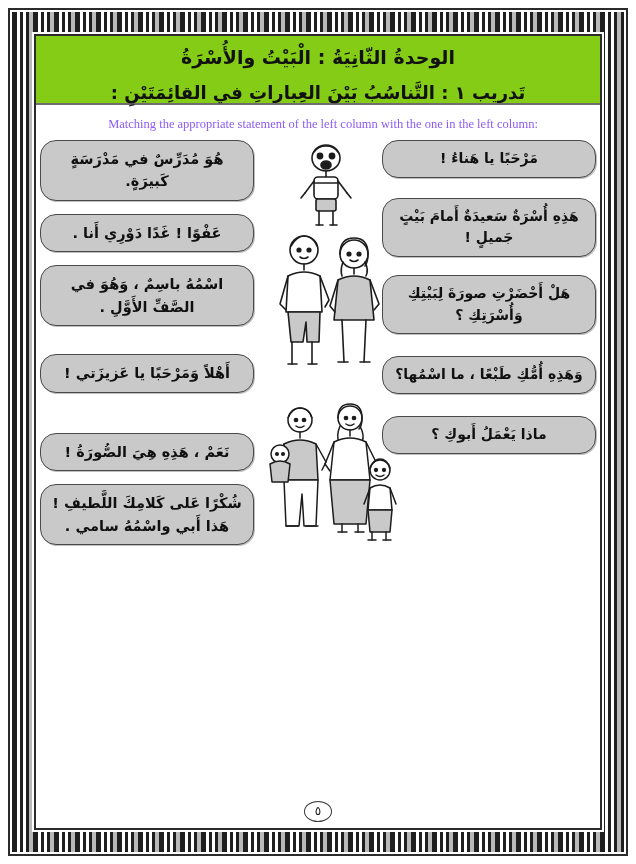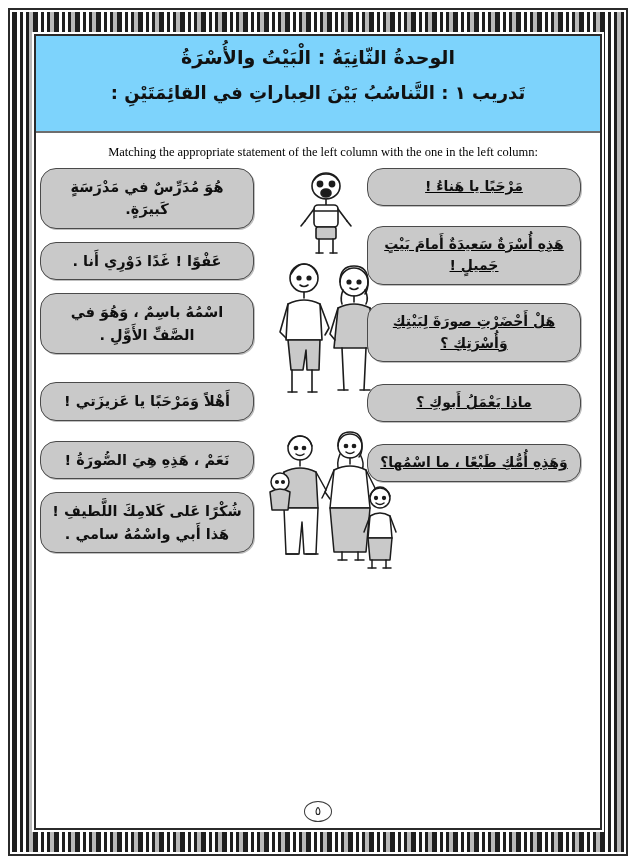--- a/index.html
+++ b/index.html
@@ -54,23 +54,23 @@
   
   .content {
     position: absolute;
     left: 36px; top: 36px; right: 36px; bottom: 36px;
     box-sizing: border-box;
     overflow: hidden;
     background: #ffffff;
   }
 
   .head-block {
-    background: #7dd3fc;
+    background: #84cc16;
     border-bottom: 2px solid #6e6e6e;
-    padding: 10px 14px 28px 14px;
+    padding: 10px 14px 0 14px;
     text-align: center;
   }
   .unit-title {
     direction: rtl;
     font-family: "DejaVu Sans", sans-serif;
     font-size: 19px;
     font-weight: bold;
     color: #111111;
     letter-spacing: 0px;
     margin-bottom: 14px;
@@ -79,39 +79,39 @@
     direction: rtl;
     font-family: "DejaVu Sans", sans-serif;
     font-size: 18px;
     font-weight: bold;
     color: #111111;
   }
 
   .instruction {
     font-family: "Liberation Serif", serif;
     font-size: 12.5px;
-    color: #000000;
+    color: #8b5cf6;
     text-align: center;
     padding: 12px 6px 8px 16px;
   }
 
   .columns {
     position: relative;
     height: 592px;
     padding: 0 18px;
     box-sizing: border-box;
   }
 
   .col {
     position: absolute;
     top: 0;
     width: 214px;
   }
   .col-left { left: 4px; }
-  .col-right { right: 19px; text-decoration: underline; }
+  .col-right { right: 4px; }
 
   .bubble {
     direction: rtl;
     background: #c9c9c9;
     border: 1.5px solid #4a4a4a;
     border-radius: 16px;
     color: #101010;
     font-family: "DejaVu Sans", sans-serif;
     font-size: 14.5px;
     font-weight: bold;
@@ -169,21 +169,21 @@
 
     <div class="instruction">Matching the appropriate statement of the left column with the one in the left column:</div>
 
     <div class="columns">
 
       <div class="col col-left">
         <div class="bubble">هُوَ مُدَرِّسٌ في مَدْرَسَةٍ كَبيرَةٍ.</div>
         <div class="bubble">عَفْوًا ! غَدًا دَوْرِي أَنا .</div>
         <div class="bubble">اسْمُهُ باسِمٌ ، وَهُوَ في الصَّفِّ الأَوَّلِ .</div>
         <div class="bubble" style="margin-top:28px;">أَهْلاً وَمَرْحَبًا يا عَزيزَتي !</div>
-        <div class="bubble" style="margin-top:20px;">نَعَمْ ، هَذِهِ هِيَ الصُّورَةُ !</div>
+        <div class="bubble" style="margin-top:40px;">نَعَمْ ، هَذِهِ هِيَ الصُّورَةُ !</div>
         <div class="bubble" style="margin-top:10px;">شُكْرًا عَلى كَلامِكَ اللَّطيفِ ! هَذا أَبي واسْمُهُ سامي .</div>
       </div>
 
       <div class="center-art">
 
         <svg class="art-fig" style="left:28px; top:2px;" width="80" height="90" viewBox="0 0 80 90">
           <g fill="none" stroke="#1c1c1c" stroke-width="1.6" stroke-linecap="round" stroke-linejoin="round">
             <ellipse cx="40" cy="16" rx="14" ry="13" fill="#ffffff"></ellipse>
             <path d="M28 10 q4 -6 12 -6 q8 0 12 6"></path>
             <circle cx="34" cy="14" r="2.6" fill="#1c1c1c"></circle>
@@ -281,22 +281,22 @@
             <path d="M110 142 h8 M125 142 h8"></path>
           </g>
         </svg>
 
       </div>
 
       <div class="col col-right">
         <div class="bubble">مَرْحَبًا يا هَناءُ !</div>
         <div class="bubble" style="margin-top:20px;">هَذِهِ أُسْرَةٌ سَعيدَةٌ أَمامَ بَيْتٍ جَميلٍ !</div>
         <div class="bubble" style="margin-top:18px;">هَلْ أَحْضَرْتِ صورَةَ لِبَيْتِكِ وَأُسْرَتِكِ ؟</div>
+        <div class="bubble" style="margin-top:22px;">وَهَذِهِ أُمُّكِ طَبْعًا ، ما اسْمُها؟</div>
         <div class="bubble" style="margin-top:22px;">ماذا يَعْمَلُ أَبوكِ ؟</div>
-        <div class="bubble" style="margin-top:22px;">وَهَذِهِ أُمُّكِ طَبْعًا ، ما اسْمُها؟</div>
       </div>
 
     </div>
 
     <div class="page-number">
       <span>٥</span>
     </div>
 
   </div>
 </div>

